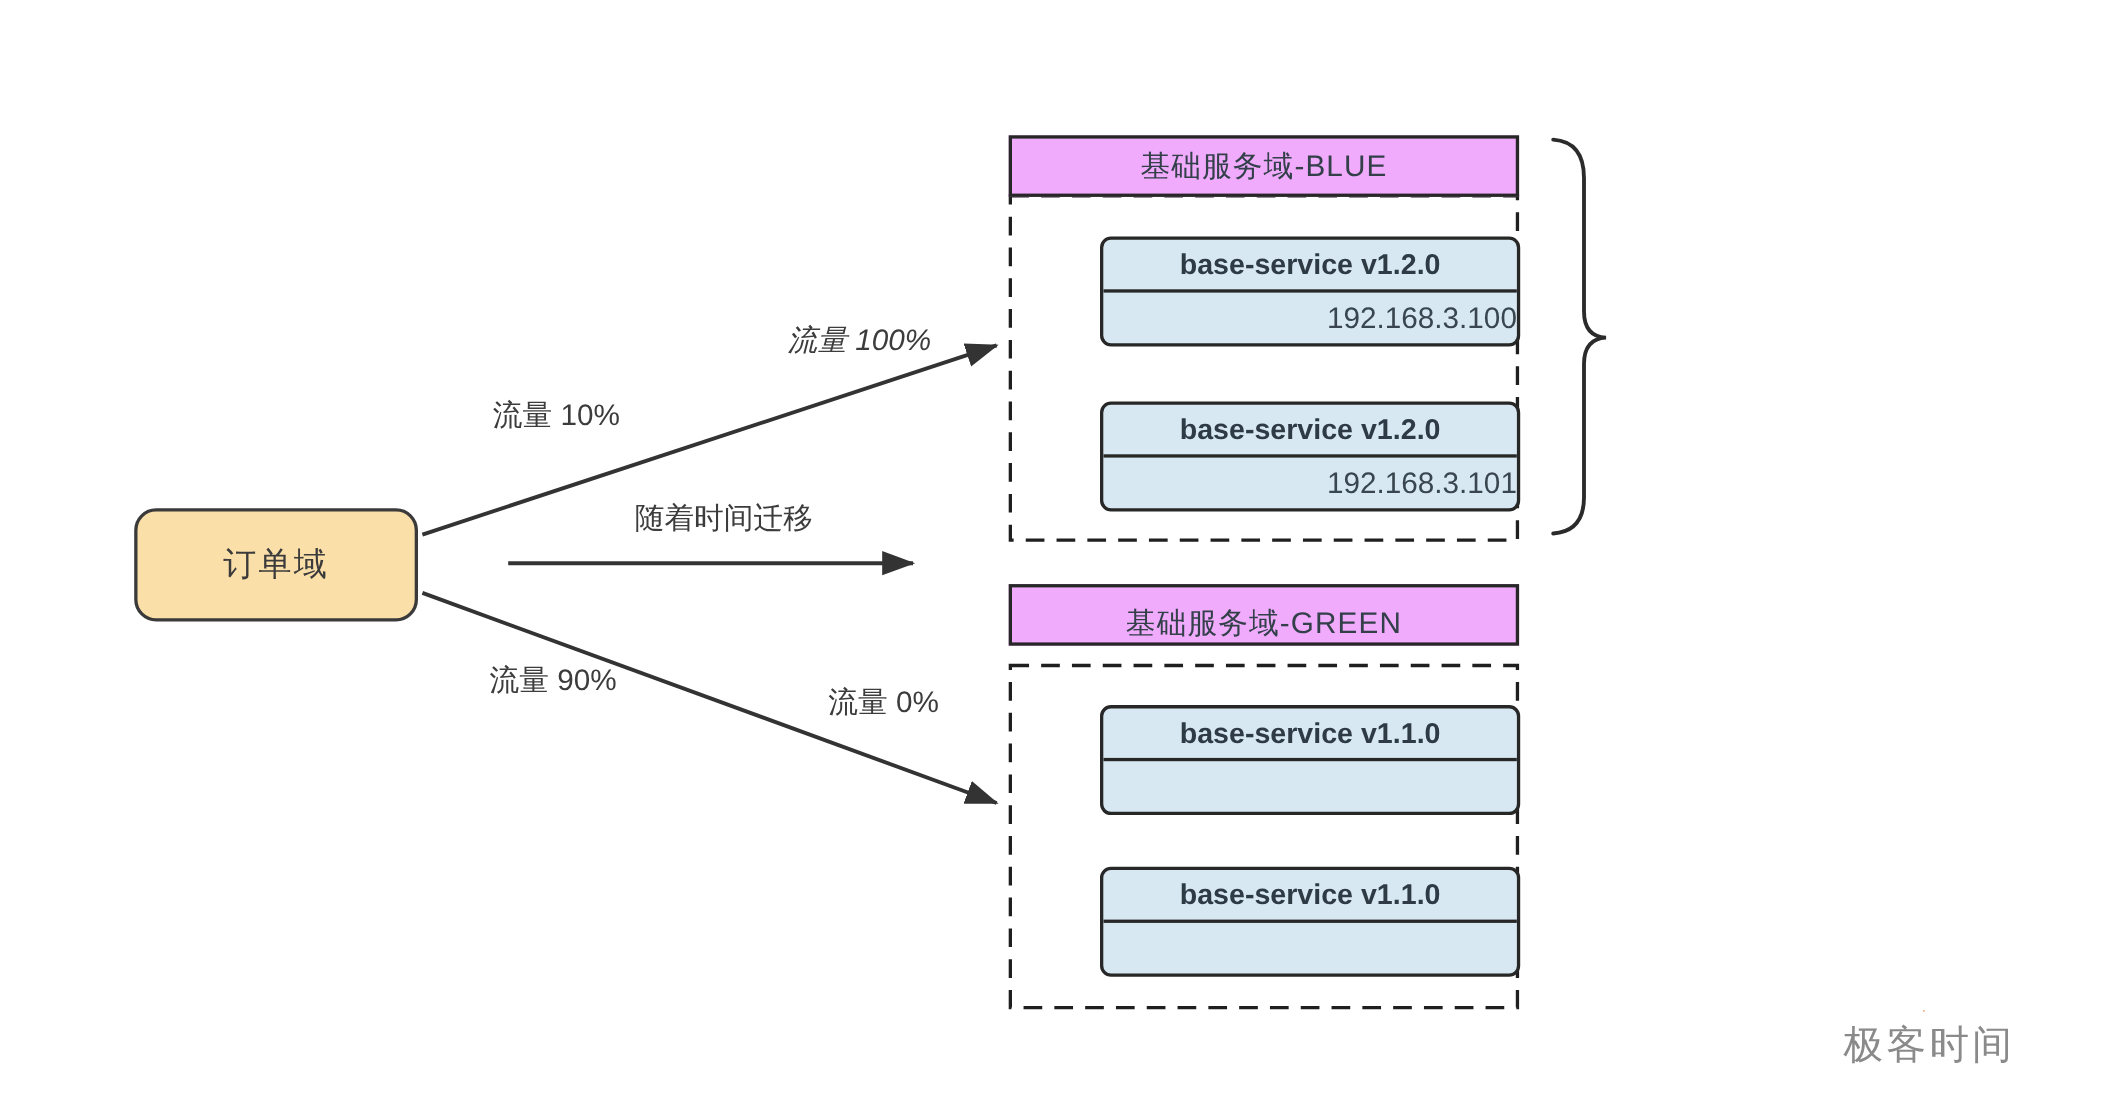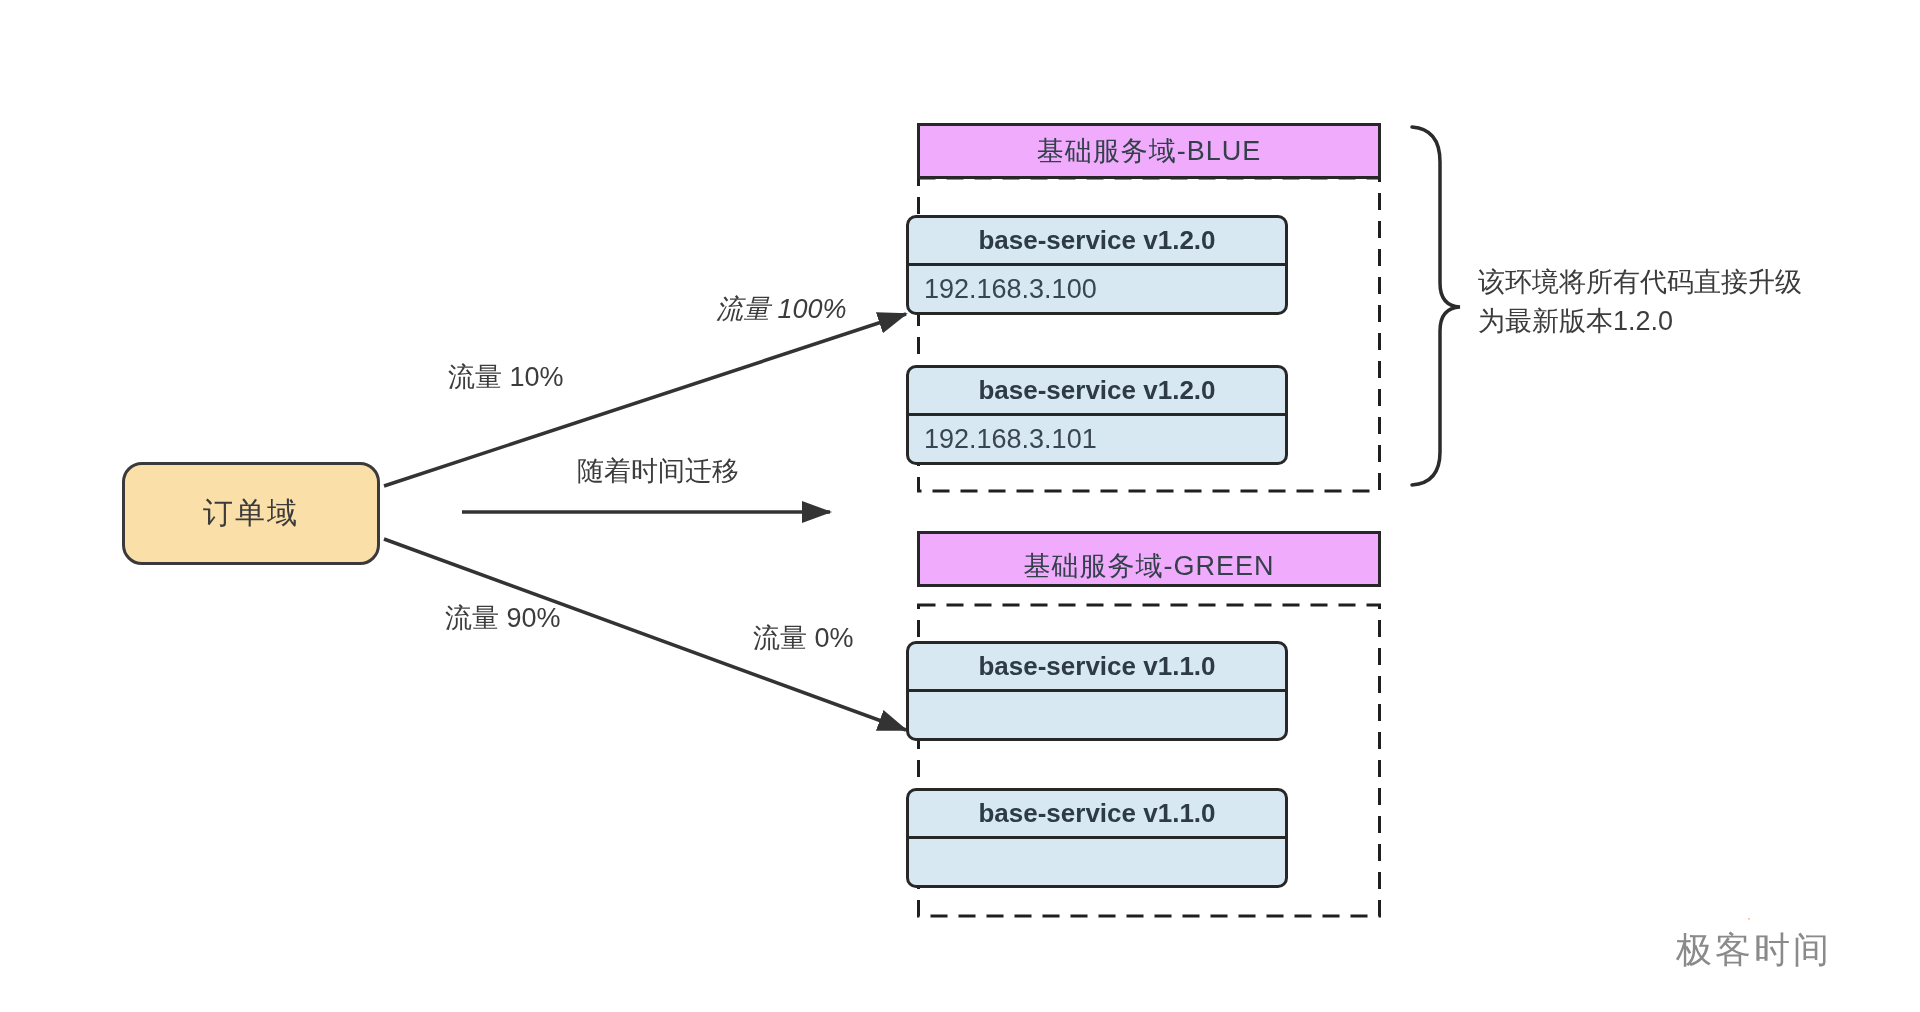--- a/index.html
+++ b/index.html
@@ -34,31 +34,31 @@
     position:absolute;left:917px;width:464px;height:56px;
     background:#f0abfc;border:3px solid #272727;box-sizing:border-box;
     display:flex;align-items:center;justify-content:center;
     font-size:27px;color:#33404a;letter-spacing:1px;
     z-index:3;
   }
   .blue-header{top:123px;}
   .green-header{top:531px;align-items:flex-end;}
 
   .svc-box{
-    position:absolute;left:906px;width:382px;height:100px;
+    position:absolute;left:1000px;width:382px;height:100px;
     background:#d7e8f2;border:3px solid #272727;border-radius:10px;
     box-sizing:border-box;overflow:hidden;z-index:2;
   }
   .svc-name{
     height:45px;line-height:45px;border-bottom:3px solid #272727;
     text-align:center;font-weight:bold;font-size:26px;color:#2e3b44;
   }
   .svc-ip{
     height:46px;line-height:46px;padding-left:15px;
-    font-size:27px;color:#39464f;text-align:left;
+    font-size:27px;color:#39464f;text-align:right;
   }
   .blue-svc-1{top:215px;}
   .blue-svc-2{top:365px;}
   .green-svc-1{top:641px;}
   .green-svc-2{top:788px;}
 
   .annotation{
     position:absolute;left:1478px;top:263px;width:370px;
     font-size:27px;line-height:39px;color:#3c3c3c;
   }
@@ -127,24 +127,20 @@
     <span>基础服务域-GREEN</span>
   </div>
 
   <div class="svc-box green-svc-1">
     <div class="svc-name">base-service v1.1.0</div>
   </div>
   <div class="svc-box green-svc-2">
     <div class="svc-name">base-service v1.1.0</div>
   </div>
 
-  <div class="annotation">
-    <span>该环境将所有代码直接升级</span>
-    <span>为最新版本1.2.0</span>
-  </div>
 
   <div class="logo">
     <svg class="logo-icon" viewBox="0 0 52 64" xmlns="http://www.w3.org/2000/svg">
       <circle cx="26" cy="26" r="23" fill="url(#lg)"></circle>
       <path d="M 13 45 L 26 61 L 39 45 L 26 52 Z" fill="#ed5f26"></path>
       <circle cx="26" cy="25" r="13.5" fill="#ffffff"></circle>
       <path d="M 26 13 L 34 29.5 L 26 25.5 L 18 29.5 Z" fill="#ed5f26"></path>
       <path d="M 23.8 25 L 28.2 25 L 28.2 40 L 23.8 40 Z" fill="#ed5f26"></path>
     </svg>
     <span class="logo-text">极客时间</span>

